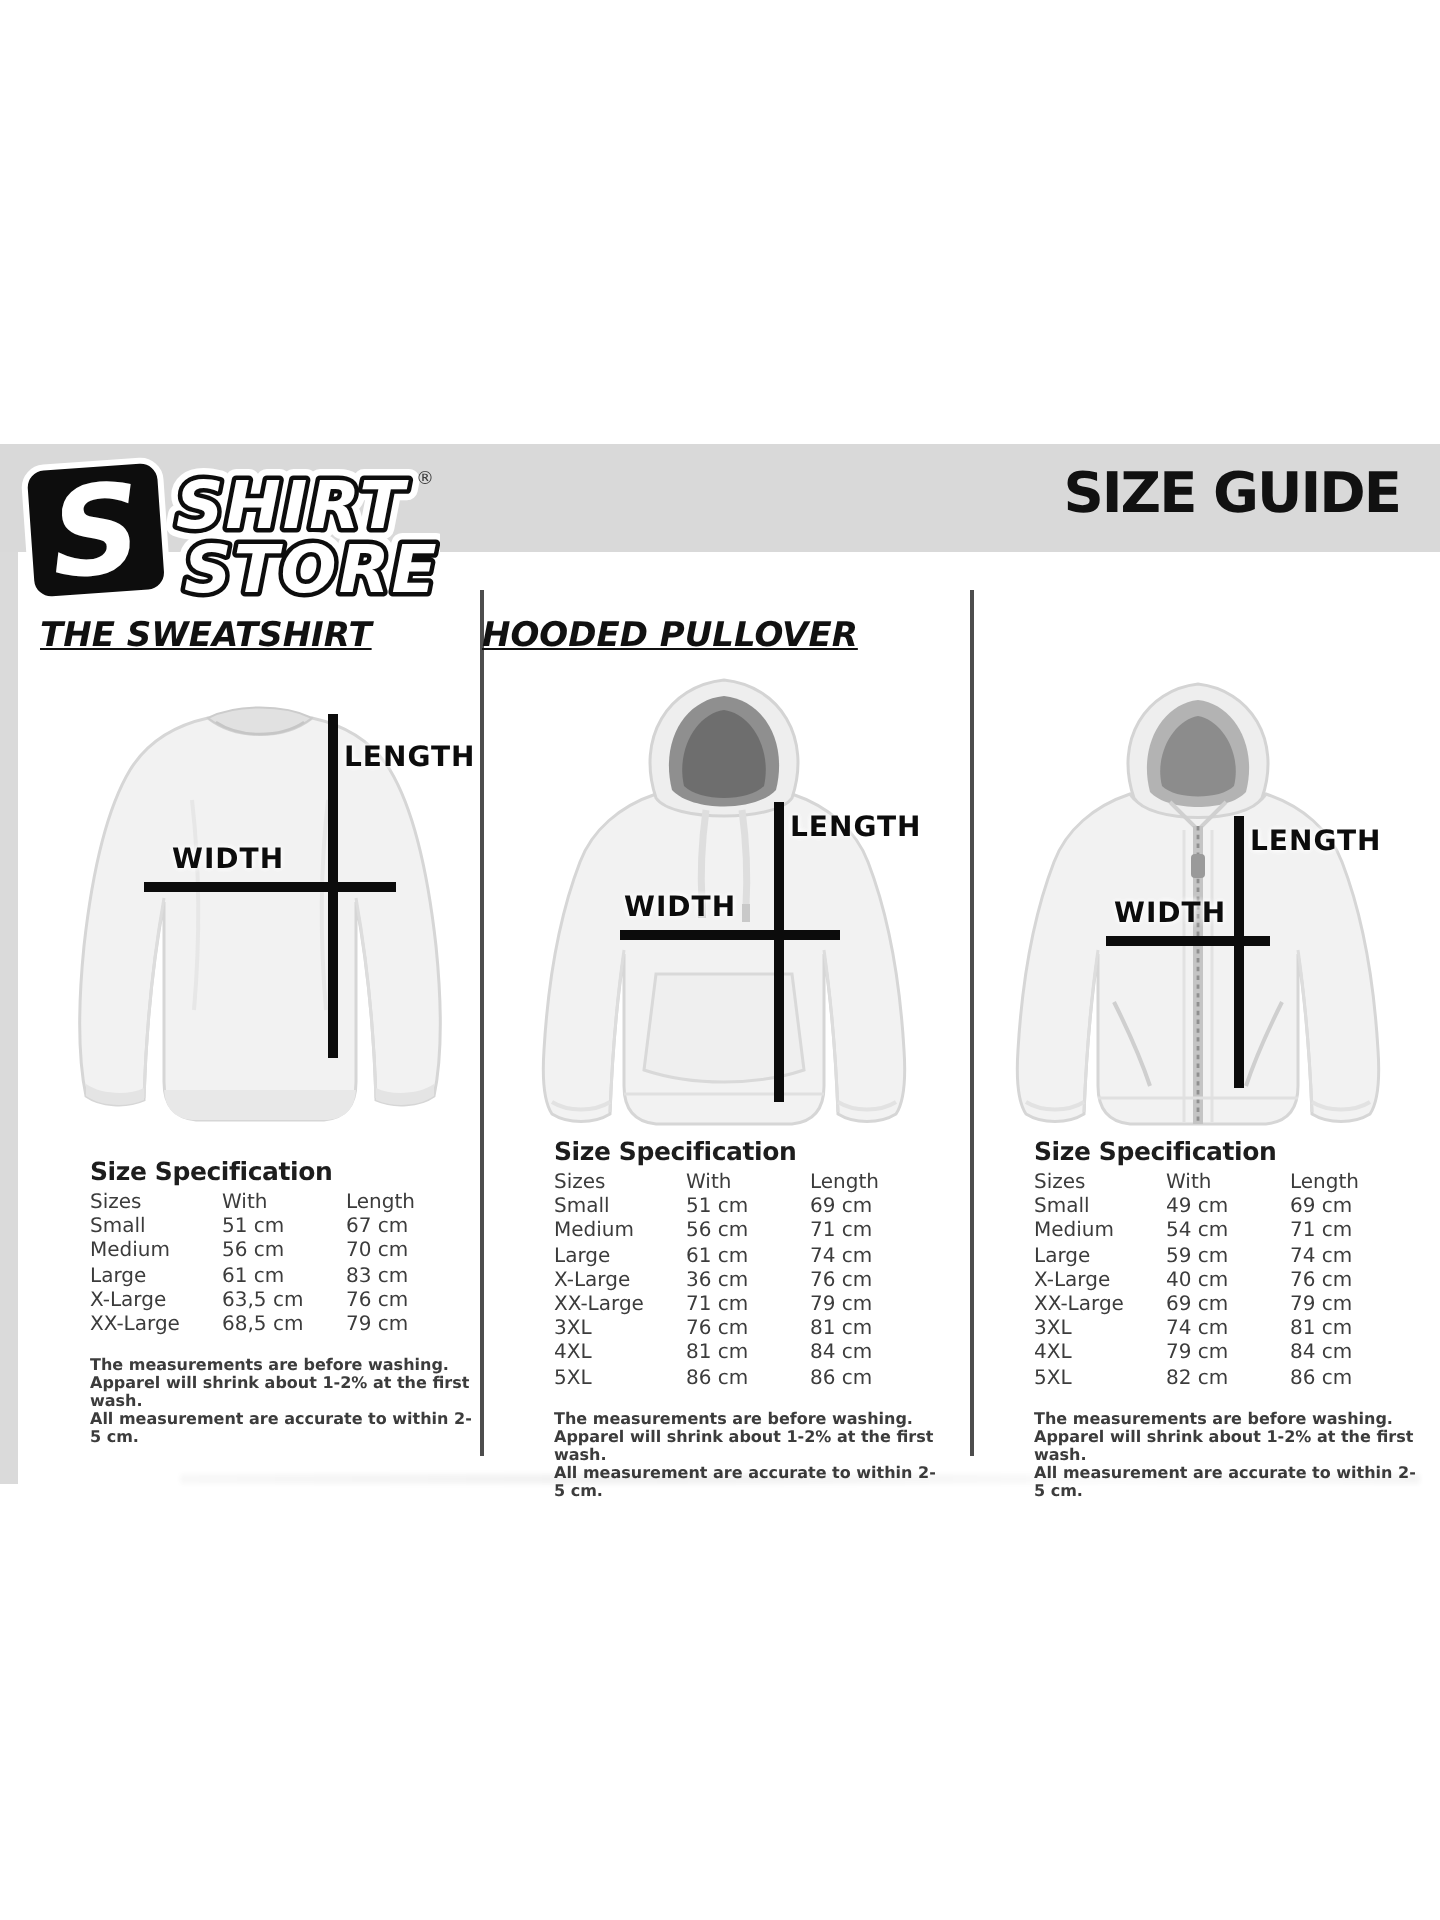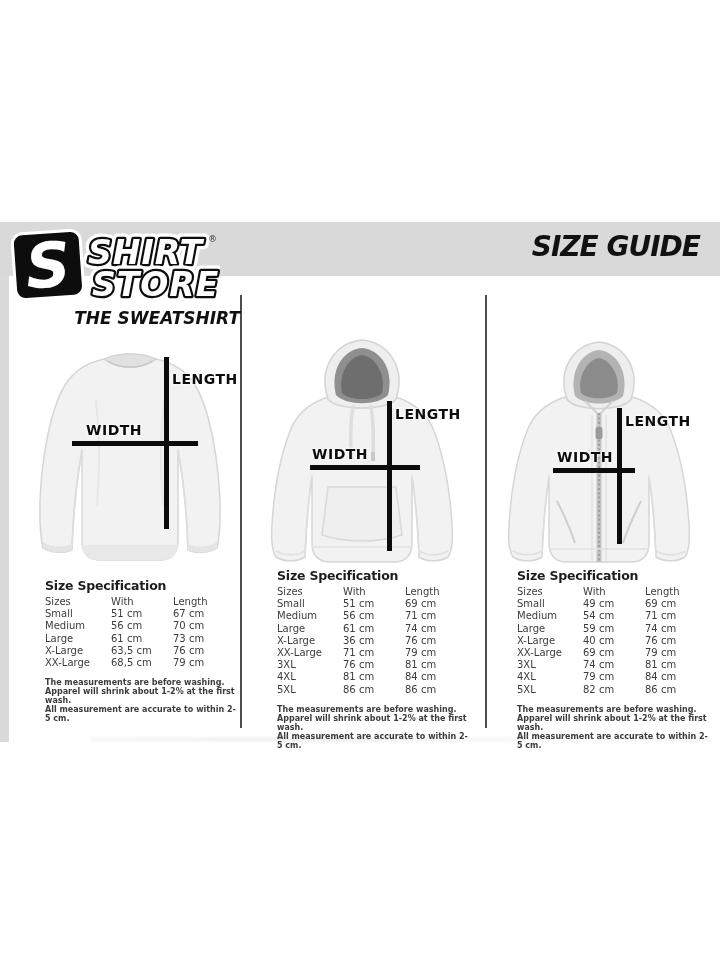--- a/index.html
+++ b/index.html
@@ -9,42 +9,42 @@
     position:relative; width:720px; height:960px;
     background:#ffffff; overflow:hidden; margin:0 auto;
   }
   
   .gray-band {
     position:absolute; left:0; top:222px; width:720px; height:54px;
     background:#d9d9d9;
   }
   .size-guide-title {
     position:absolute; right:20px; top:230px;
-    font-size:28px; font-weight:bold; font-style:italic;
+    font-size:28px; font-weight:bold; 
     letter-spacing:-1px; color:#111111;
   }
   .left-strip {
     position:absolute; left:0; top:276px; width:9px; height:466px;
     background:#dadada;
   }
   .logo { position:absolute; left:8px; top:226px; width:212px; height:78px; }
   
   .col { position:absolute; top:276px; height:470px; }
   .col1 { left:20px;  width:220px; }
   .col2 { left:241px; width:246px; }
   .col3 { left:487px; width:223px; }
   .divider {
     position:absolute; top:295px; width:2px; height:433px; background:#4d4d4d;
   }
   .divider.d1 { left:240px; }
   .divider.d2 { left:485px; }
   .col-heading {
     position:absolute; top:32px; left:0; right:0;
-    text-align:right; font-size:17px; font-weight:bold; font-style:italic;
-    color:#111111; letter-spacing:0px;
+    text-align:left; font-size:17px; font-weight:bold; font-style:italic;
+    color:#111111; letter-spacing:0px;text-decoration:underline;
   }
   
   .figure { position:absolute; width:220px; height:235px; }
   .col1 .figure { left:0;  top:69px;  height:228px; }
   .col2 .figure { left:11px; top:59px; }
   .col3 .figure { left:2px;  top:59px; }
   .garment { position:absolute; left:0; top:0; }
   .mline { position:absolute; background:#0c0c0c; }
   .mlabel {
     position:absolute; font-size:14px; font-weight:bold; color:#0c0c0c;
@@ -149,41 +149,42 @@
         <span>67 cm</span>
       </div>
       <div class="trow">
         <span>Medium</span>
         <span>56 cm</span>
         <span>70 cm</span>
       </div>
       <div class="trow">
         <span>Large</span>
         <span>61 cm</span>
-        <span>73 cm</span>
+        <span>83 cm</span>
       </div>
       <div class="trow">
         <span>X-Large</span>
         <span>63,5 cm</span>
         <span>76 cm</span>
       </div>
       <div class="trow">
         <span>XX-Large</span>
         <span>68,5 cm</span>
         <span>79 cm</span>
       </div>
       <div class="notes">
         <div>The measurements are before washing.</div>
         <div>Apparel will shrink about 1-2% at the first wash.</div>
         <div>All measurement are accurate to within 2-5 cm.</div>
       </div>
     </div>
   </section>
 
   <section class="col col2">
+    <h2 class="col-heading">HOODED PULLOVER</h2>
 
     <div class="figure">
       <svg class="garment" width="220" height="235" viewBox="0 0 220 235">
         <path d="M76,62 C58,68 44,80 38,96 C28,122 22,156 20,190 C19,205 20,216 24,222 C32,227 45,227 53,222 C54,196 56,168 60,142 L60,208 C60,220 66,226 76,227 L144,227 C154,226 160,220 160,208 L160,142 C164,168 166,196 167,222 C175,227 188,227 196,222 C200,216 201,205 200,190 C198,156 192,122 182,96 C176,80 162,68 144,62 C136,76 84,76 76,62 Z" fill="#f2f2f2" stroke="#d6d6d6" stroke-width="1.5"></path>
         <path d="M60,140 C56,168 54,196 53,221" stroke="#dddddd" stroke-width="1.5" fill="none"></path>
         <path d="M160,140 C164,168 166,196 167,221" stroke="#dddddd" stroke-width="1.5" fill="none"></path>
         <path d="M76,64 C66,34 82,8 110,5 C138,8 154,34 144,64 C136,76 84,76 76,64 Z" fill="#eeeeee" stroke="#d4d4d4" stroke-width="1.5"></path>
         <path d="M84,60 C78,36 90,15 110,13 C130,15 142,36 136,60 C126,71 94,71 84,60 Z" fill="#8f8f8f"></path>
         <path d="M90,58 C86,40 96,22 110,20 C124,22 134,40 130,58 C122,66 98,66 90,58 Z" fill="#6e6e6e"></path>
         <path d="M76,152 L144,152 L150,200 C126,208 94,208 70,200 Z" fill="#efefef" stroke="#d9d9d9" stroke-width="1.5"></path>

